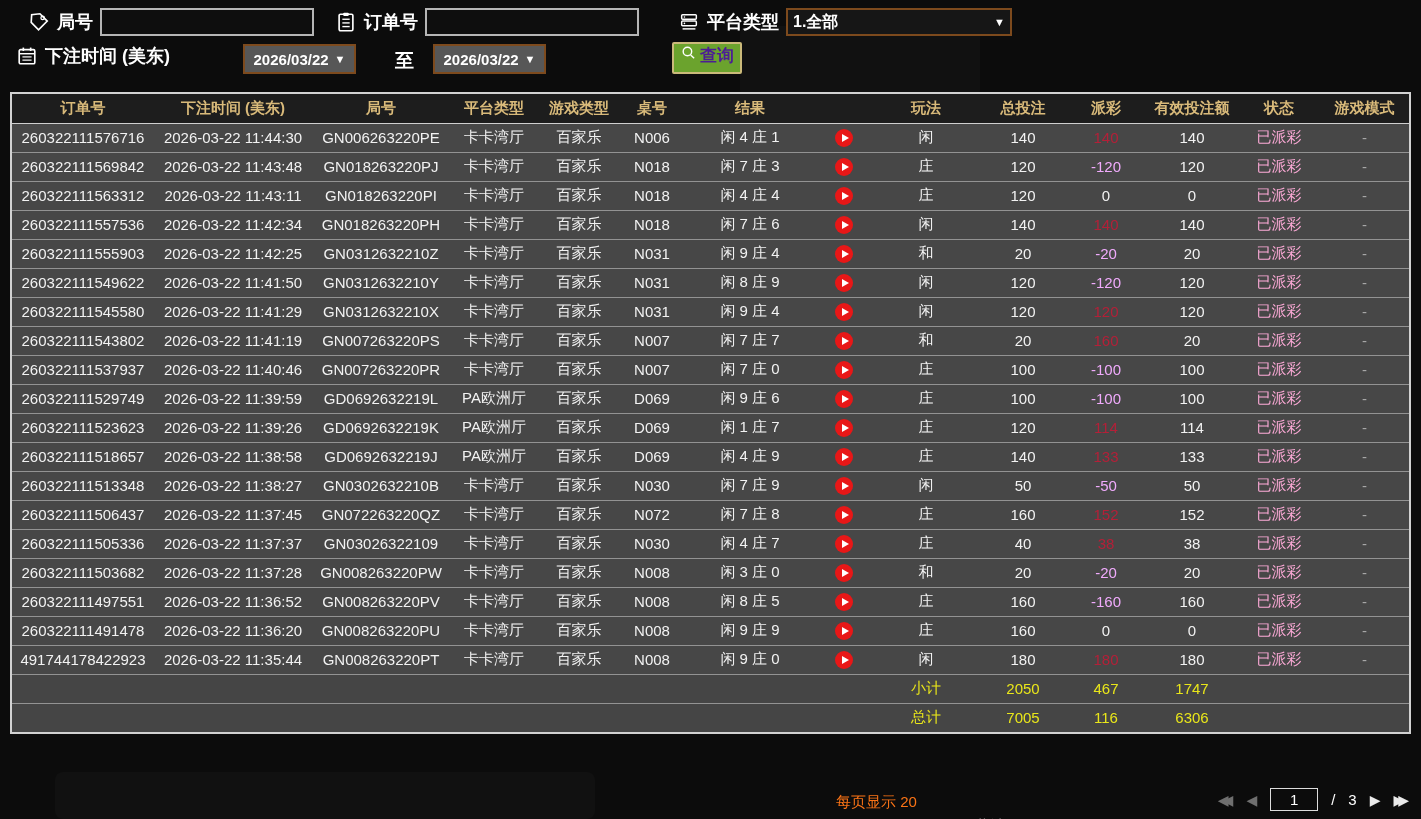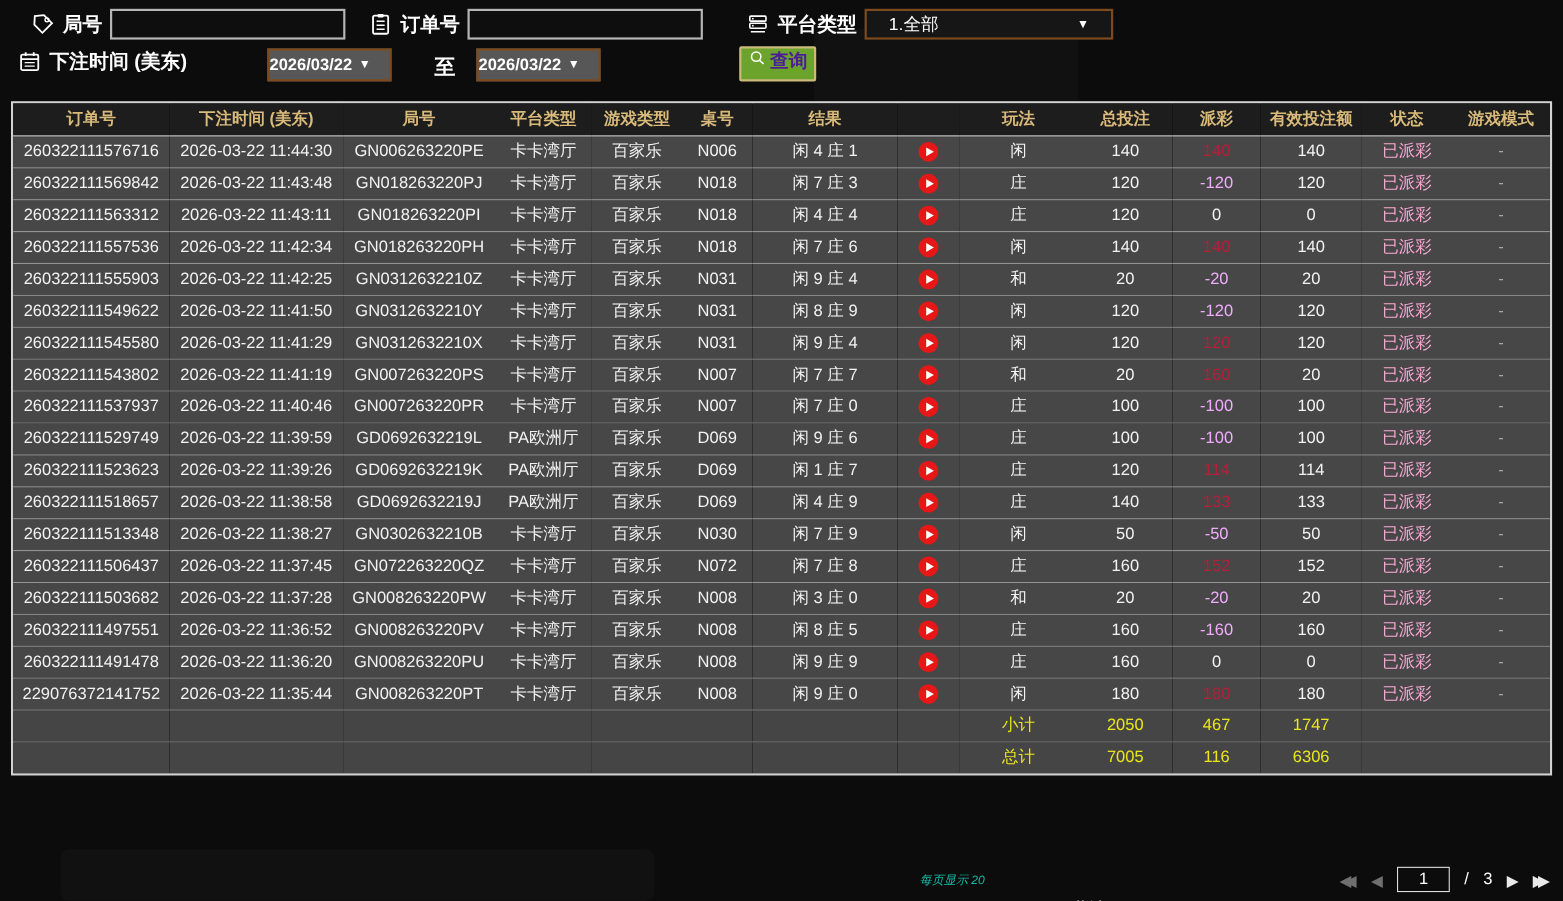--- a/index.html
+++ b/index.html
@@ -22,27 +22,27 @@
   .ficon { display:inline-flex; width:22px; height:22px; }
   .ficon svg { width:22px; height:22px; }
   .text-input {
     width:214px; height:28px; background:#0e0e0e; border:2px solid #b5b5b5;
     color:#ffffff; font-size:14px; padding:0 6px; outline:none;
     font-family:"Liberation Sans", sans-serif;
   }
   .select {
     width:226px; height:28px; background:#161616; border:2px solid #7d4a1d;
     color:#ffffff; font-size:16px; display:flex; align-items:center;
-    justify-content:space-between; padding:0 20px; cursor:pointer;
+    justify-content:space-between; padding:0 5px; cursor:pointer;font-weight:bold;
   }
   .caret { font-size:11px; color:#ffffff; }
   .date-select {
     width:113px; height:30px; background:#575757; border:2px solid #7d4a1d;
     color:#ffffff; font-weight:bold; font-size:15px; display:flex;
-    align-items:center; justify-content:flex-start; gap:6px; cursor:pointer;
+    align-items:center; justify-content:center; gap:6px; cursor:pointer;
   }
   #g-round   { left:28px;  top:8px;  }
   #g-order   { left:335px; top:8px;  }
   #g-platform{ left:678px; top:8px;  }
   #g-time    { left:16px;  top:44px; }
   #date-from { position:absolute; left:243px; top:44px; }
   #to-label  { position:absolute; left:395px; top:48px; font-size:19px; font-weight:bold; color:#fff; }
   #date-to   { position:absolute; left:433px; top:44px; }
   #query-btn {
     position:absolute; left:672px; top:42px; width:70px; height:32px;
@@ -83,21 +83,21 @@
   .play-btn i {
     display:block; width:0; height:0;
     border-left:7px solid #ffffff;
     border-top:4px solid transparent;
     border-bottom:4px solid transparent;
     margin-left:2px;
   }
 
   
   .footer { position:absolute; left:0; top:783px; width:1421px; height:36px; }
-  .per-page { position:absolute; left:836px; top:10px; font-size:11px; color:#14b8a6;font-style:italic; }
+  .per-page { position:absolute; left:836px; top:10px; font-size:15px; color:#f97316; }
   .grand-count { position:absolute; left:975px; top:10px; font-size:15px; color:#ffffff;margin-top:24px; }
   .pager {
     position:absolute; right:12px; top:5px; display:flex; align-items:center; gap:13px;
   }
   .pg-arrow { font-size:14px; cursor:pointer; user-select:none; }
   .pg-arrow.dbl { letter-spacing:-6px; padding-right:6px; }
   .pg-disabled { color:#6f6f6f; }
   .pg-enabled { color:#eaeaea; }
   .page-box {
     width:48px; height:23px; background:transparent; border:1px solid #dddddd;
@@ -475,20 +475,38 @@
               <i></i>
             </span></td>
           <td>庄</td>
           <td>160</td>
           <td class="pos">152</td>
           <td>152</td>
           <td class="status">已派彩</td>
           <td class="mode">-</td>
         </tr>
         <tr>
+          <td>260322111505336</td>
+          <td>2026-03-22 11:37:37</td>
+          <td>GN03026322109</td>
+          <td>卡卡湾厅</td>
+          <td>百家乐</td>
+          <td>N030</td>
+          <td>闲 4 庄 7</td>
+          <td><span class="play-btn">
+              <i></i>
+            </span></td>
+          <td>庄</td>
+          <td>40</td>
+          <td class="pos">38</td>
+          <td>38</td>
+          <td class="status">已派彩</td>
+          <td class="mode">-</td>
+        </tr>
+        <tr>
           <td>260322111503682</td>
           <td>2026-03-22 11:37:28</td>
           <td>GN008263220PW</td>
           <td>卡卡湾厅</td>
           <td>百家乐</td>
           <td>N008</td>
           <td>闲 3 庄 0</td>
           <td><span class="play-btn">
               <i></i>
             </span></td>
@@ -529,21 +547,21 @@
               <i></i>
             </span></td>
           <td>庄</td>
           <td>160</td>
           <td class="">0</td>
           <td>0</td>
           <td class="status">已派彩</td>
           <td class="mode">-</td>
         </tr>
         <tr>
-          <td>229076372141752</td>
+          <td>491744178422923</td>
           <td>2026-03-22 11:35:44</td>
           <td>GN008263220PT</td>
           <td>卡卡湾厅</td>
           <td>百家乐</td>
           <td>N008</td>
           <td>闲 9 庄 0</td>
           <td><span class="play-btn">
               <i></i>
             </span></td>
           <td>闲</td>

